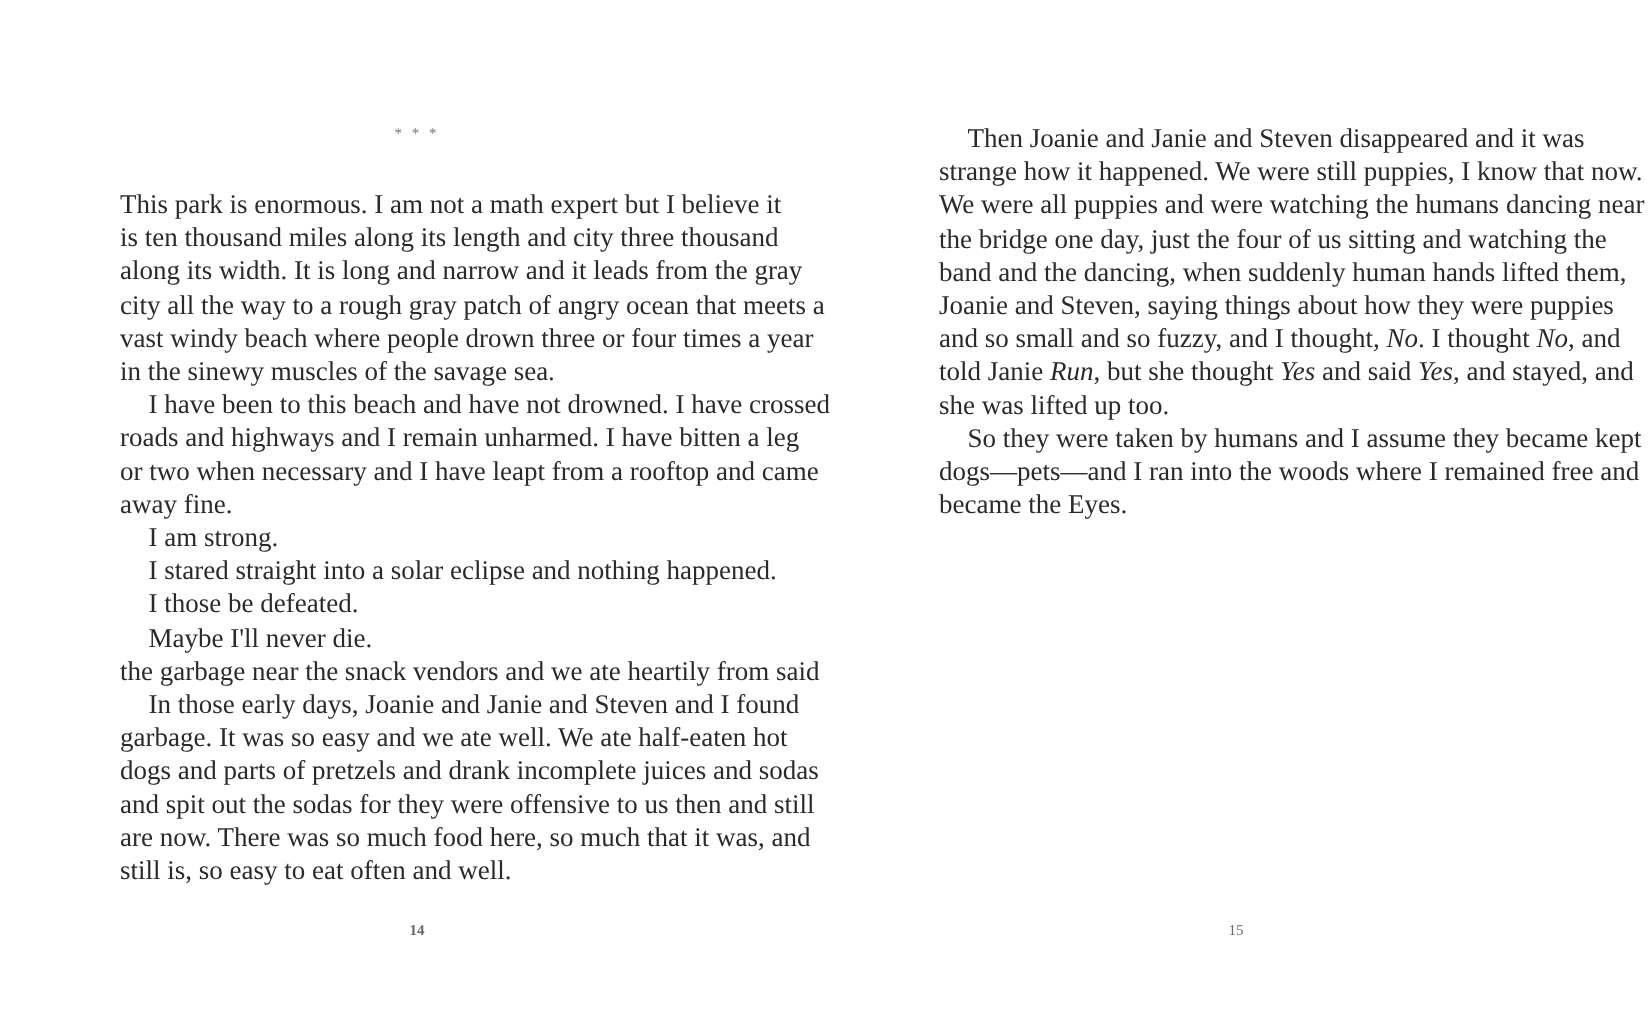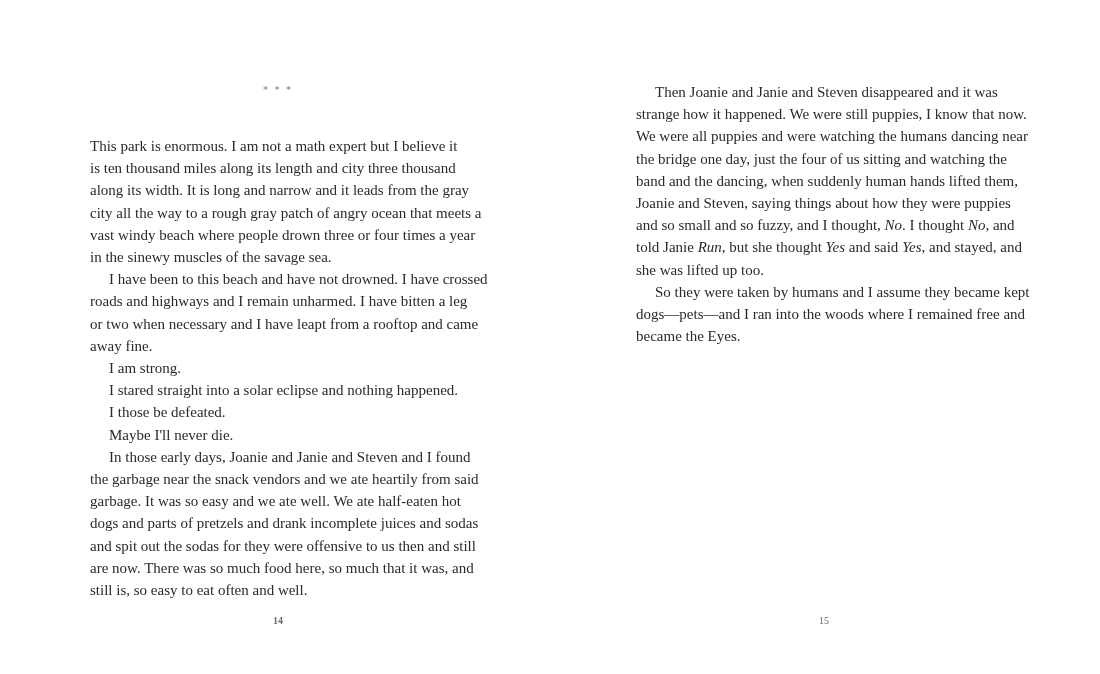--- a/index.html
+++ b/index.html
@@ -33,26 +33,26 @@
       top: 84px;
       left: 0;
       width: 400px;
       text-align: center;
       font-size: 10px;
       color: #777;
       letter-spacing: 2px;
     }
     .text-block {
       position: absolute;
-      left: 12px;
+      left: 2px;
       width: 400px;
-      font-size: 15px;
+      font-size: 18px;
       line-height: 22.2px;
     }
-    .page-left .text-block { top: 125px; margin-top: 10px; }
+    .page-left .text-block { top: 125px; }
     .page-right .text-block { top: 81px; }
     .line {
       display: block;
       white-space: nowrap;
     }
     .indent { padding-left: 19px; }
     .page-number {
       position: absolute;
       top: 615px;
       left: 0;
@@ -78,22 +78,22 @@
     <span class="line">vast windy beach where people drown three or four times a year</span>
     <span class="line">in the sinewy muscles of the savage sea.</span>
     <span class="line indent">I have been to this beach and have not drowned. I have crossed</span>
     <span class="line">roads and highways and I remain unharmed. I have bitten a leg</span>
     <span class="line">or two when necessary and I have leapt from a rooftop and came</span>
     <span class="line">away fine.</span>
     <span class="line indent">I am strong.</span>
     <span class="line indent">I stared straight into a solar eclipse and nothing happened.</span>
     <span class="line indent">I those be defeated.</span>
     <span class="line indent">Maybe I'll never die.</span>
+    <span class="line">the garbage near the snack vendors and we ate heartily from said</span>
     <span class="line indent">In those early days, Joanie and Janie and Steven and I found</span>
-    <span class="line">the garbage near the snack vendors and we ate heartily from said</span>
     <span class="line">garbage. It was so easy and we ate well. We ate half-eaten hot</span>
     <span class="line">dogs and parts of pretzels and drank incomplete juices and sodas</span>
     <span class="line">and spit out the sodas for they were offensive to us then and still</span>
     <span class="line">are now. There was so much food here, so much that it was, and</span>
     <span class="line">still is, so easy to eat often and well.</span>
   </div>
   <div class="page-number">14</div>
 </div>
 
 <div class="page page-right">

